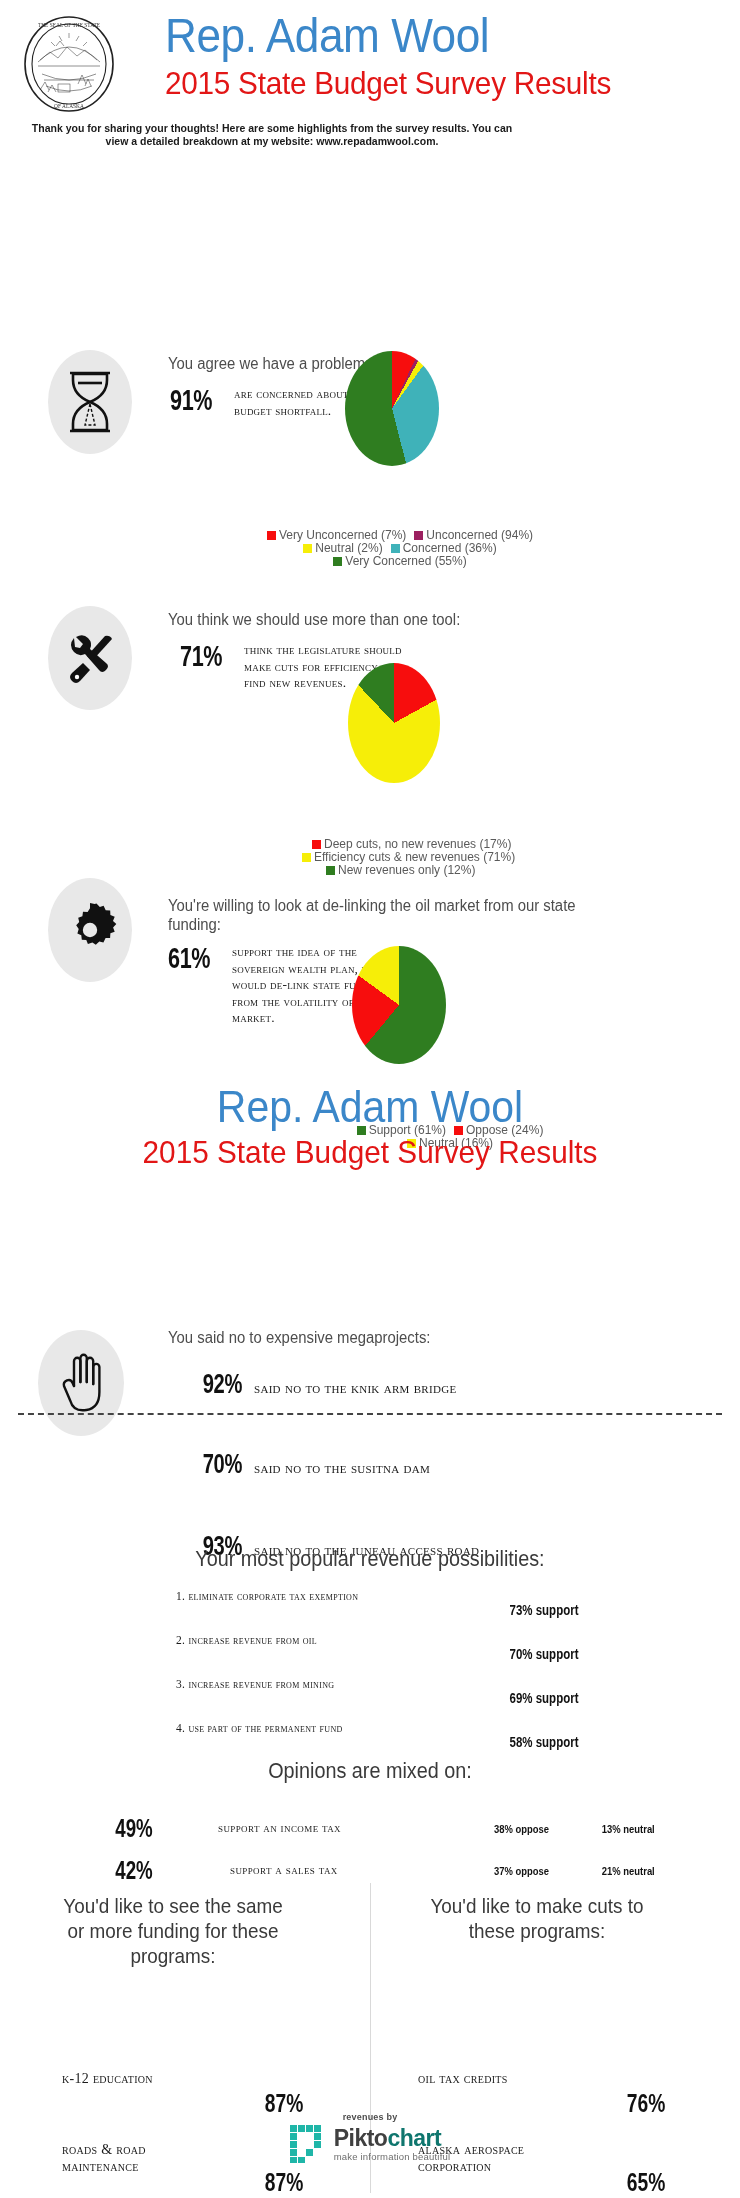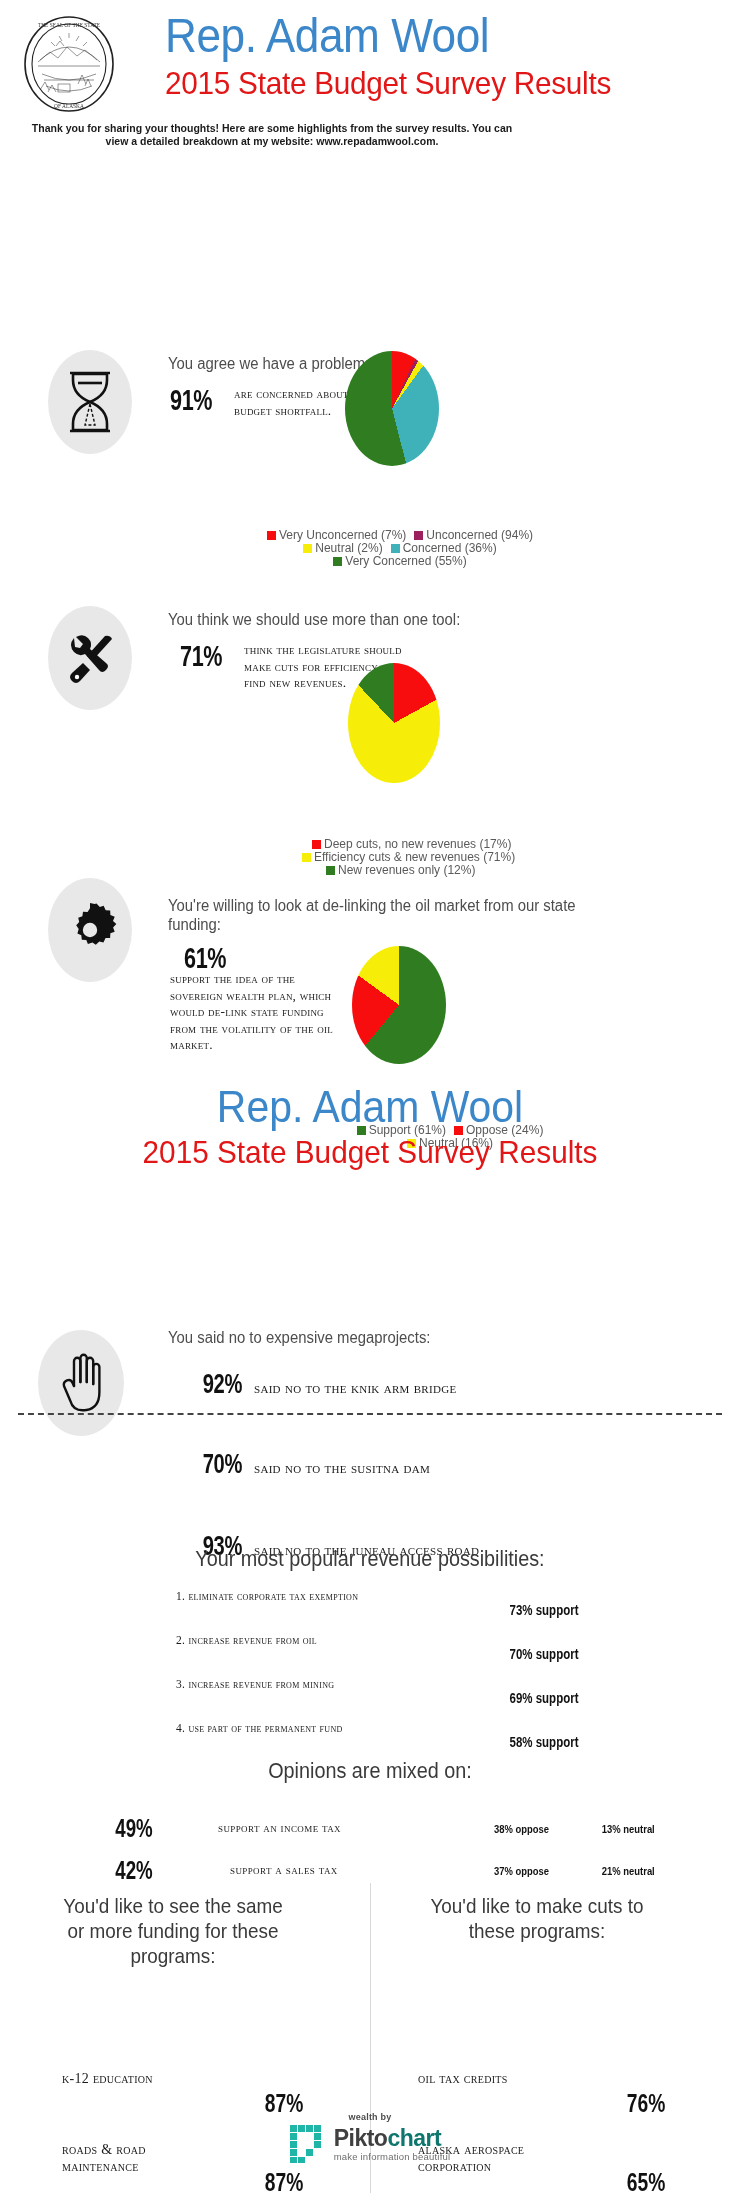--- a/index.html
+++ b/index.html
@@ -310,21 +310,21 @@
   <div class="block">
     <div class="icon-bubble" style="left:48px;top:760px;width:84px;height:104px;">
       <svg width="56" height="56" viewBox="0 0 56 56">
         <g fill="#111">
           <path d="M28 1 l4.6 1.1 1.9 -.6 3.3 3.4 3.8 -1.1 2.1 4.4 4.5 .3 .2 4.6 4.3 1.6 -1.7 4.3 3.3 3.1 -3.2 3.3 1.6 4.3 -4.3 1.6 -.3 4.6 -4.5 .2 -2.2 4.4 -4.1 -1.1 -3.5 3.3 -3.4 -2.2 -4.5 1.4 -1.6 -3.9 -4.5 -.2 -.5 -4.5 -3.9 -1.9 1.3 -4.4 -2.5 -3.7 3 -3.2 -1 -4.4 4.2 -1.4 .6 -4.6 4.6 .3 2.4 -3.8z"></path>
           <circle cx="28" cy="28" r="7.2" fill="#e8e8e8"></circle>
         </g>
       </svg>
     </div>
     <div class="block-head" style="left:168px;top:778px;width:440px;">You're willing to look at de-linking the oil market from our state funding:</div>
-    <div class="stat-row" style="left:184px;top:826px;width:290px;flex-direction:column;">
+    <div class="stat-row" style="left:168px;top:826px;width:290px;">
       <div class="stat-num" style="width:78px;">61%</div>
       <div class="stat-txt" style="width:178px;margin-left:-14px;">support the idea of the sovereign wealth plan, which would de-link state funding from the volatility of the oil market.</div>
     </div>
 
     <div class="pie" style="left:352px;top:828px;width:94px;height:118px;
          background:conic-gradient(
             #2f7d20 0deg 219.6deg,
             #f70d0d 219.6deg 306deg,
             #f6ee08 306deg 360deg);"></div>
 
@@ -438,21 +438,21 @@
 
     <div class="prog-label" style="left:418px;top:1952px;width:160px;">Oil tax credits</div>
     <div class="prog-val" style="left:620px;top:1970px;">76%</div>
 
     <div class="prog-label" style="left:418px;top:2023px;width:160px;">Alaska Aerospace Corporation</div>
     <div class="prog-val" style="left:620px;top:2049px;">65%</div>
 
   </div>
 
   <div class="footer">
-    <div class="pb">wealth by</div>
+    <div class="pb">revenues by</div>
     <div class="logo-wrap">
       <div class="logo-mark">
         <svg width="38" height="38" viewBox="0 0 38 38">
           <g fill="#1fb6a8">
             <rect x="0" y="0" width="7" height="7"></rect>
             <rect x="8" y="0" width="7" height="7"></rect>
             <rect x="16" y="0" width="7" height="7"></rect>
             <rect x="24" y="0" width="7" height="7"></rect>
             <rect x="0" y="8" width="7" height="7"></rect>
             <rect x="24" y="8" width="7" height="7"></rect>

